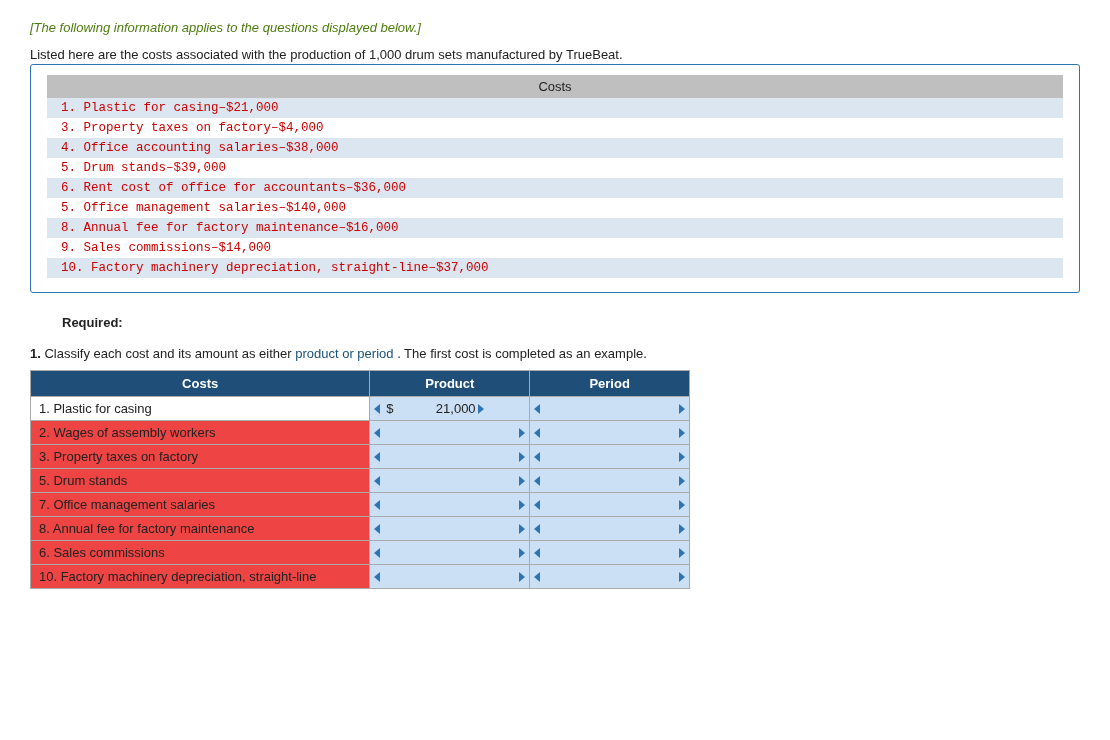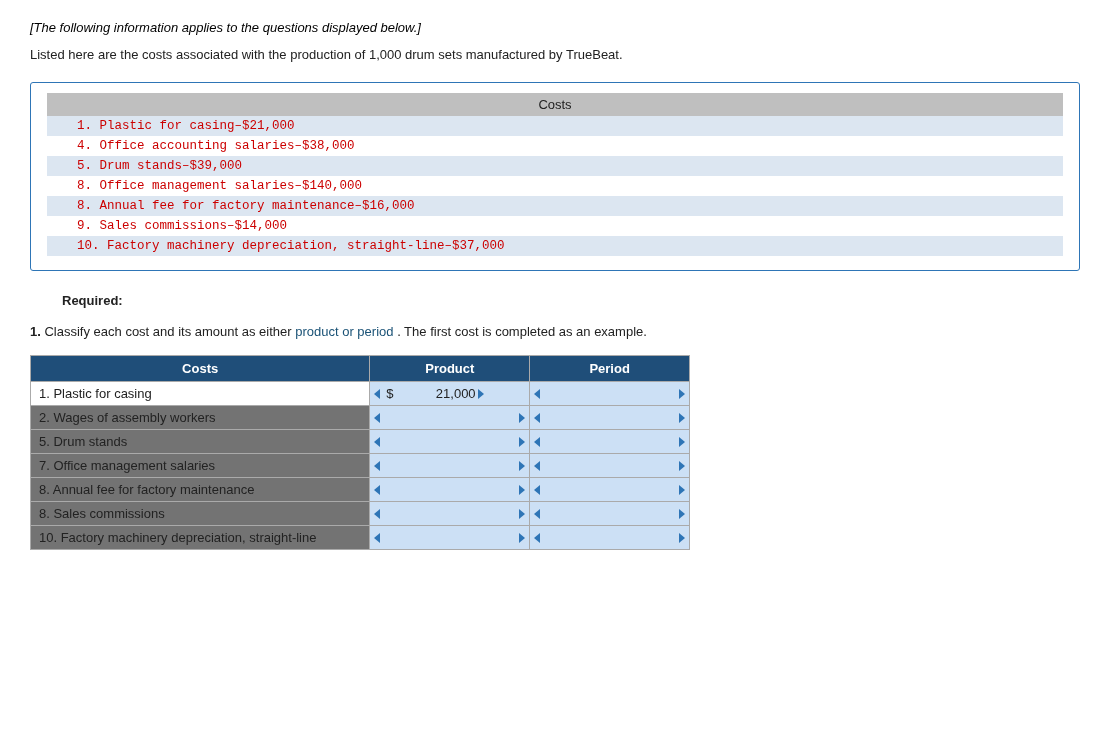--- a/index.html
+++ b/index.html
@@ -12,28 +12,28 @@
       font-size: 13px;
       background: #fff;
       color: #222;
       padding: 20px 30px;
       width: 1110px;
       min-height: 740px;
     }
 
     .intro-italic {
       font-style: italic;
-      color: #000000;
+      color: #4d7c0f;
       font-size: 13px;
       margin-bottom: 12px;
     }
 
     .intro-text {
       font-size: 13px;
-      margin-bottom: 20px;
+      margin-bottom: 2px;
       color: #222;
     }
 
     .info-box {
       border: 1px solid #2e75b6;
       border-radius: 3px;
       padding: 10px 16px 14px 16px;
       margin-bottom: 22px;
     }
 
@@ -53,36 +53,36 @@
 
     .costs-table-info tbody tr:nth-child(odd) {
       background: #dce6f1;
     }
 
     .costs-table-info tbody tr:nth-child(even) {
       background: #fff;
     }
 
     .costs-table-info tbody tr td {
-      padding: 3px 30px;
+      padding: 3px 14px;
       color: #cc0000;
       font-family: 'Courier New', Courier, monospace;
       font-size: 12.5px;
     }
 
     .required-label {
       font-weight: bold;
       font-size: 13px;
       margin-bottom: 8px;
       padding-left: 32px;
     }
 
     .question-text {
       font-size: 13px;
-      margin-bottom: 16px;
+      margin-bottom: 9px;
       color: #222;
     }
 
     .question-text span.blue {
       color: #1a5276;
     }
 
     .answer-table {
       border-collapse: collapse;
       width: 660px;
@@ -110,21 +110,21 @@
       width: 160px;
       margin-top: 28px;
     }
 
     .answer-table tbody tr td {
       border: 1px solid #aaa;
       padding: 4px 8px;
     }
 
     .answer-table tbody tr td.costs-cell {
-      background: #737373;
+      background: #ef4444;
       color: #222;
     }
 
     .answer-table tbody tr td.input-cell {
       background: #cce0f5;
       padding: 2px 4px;
     }
 
     .answer-table tbody tr:nth-child(1) td.costs-cell {
       background: #fff;
@@ -188,27 +188,33 @@
     <thead>
       <tr>
         <th>Costs</th>
       </tr>
     </thead>
     <tbody id="cost-items-body">
     <tr>
           <td>1. Plastic for casing–$21,000</td>
         </tr>
         <tr>
+          <td>3. Property taxes on factory–$4,000</td>
+        </tr>
+        <tr>
           <td>4. Office accounting salaries–$38,000</td>
         </tr>
         <tr>
           <td>5. Drum stands–$39,000</td>
         </tr>
         <tr>
-          <td>8. Office management salaries–$140,000</td>
+          <td>6. Rent cost of office for accountants–$36,000</td>
+        </tr>
+        <tr>
+          <td>5. Office management salaries–$140,000</td>
         </tr>
         <tr>
           <td>8. Annual fee for factory maintenance–$16,000</td>
         </tr>
         <tr>
           <td>9. Sales commissions–$14,000</td>
         </tr>
         <tr>
           <td>10. Factory machinery depreciation, straight-line–$37,000</td>
         </tr>
@@ -265,20 +271,37 @@
         </td>
         <td class="input-cell">
           <div class="cell-arrows" style="display: flex; align-items: center;">
             <span class="arrow-left"></span>
             <input type="text" class="input-field" style="width: 100%;">
             <span class="arrow-right"></span>
           </div>
         </td>
       </tr>
       <tr>
+        <td class="costs-cell">3. Property taxes on factory</td>
+        <td class="input-cell">
+          <div class="cell-arrows" style="display: flex; align-items: center;">
+            <span class="arrow-left"></span>
+            <input type="text" class="input-field" style="width: 100%;">
+            <span class="arrow-right"></span>
+          </div>
+        </td>
+        <td class="input-cell">
+          <div class="cell-arrows" style="display: flex; align-items: center;">
+            <span class="arrow-left"></span>
+            <input type="text" class="input-field" style="width: 100%;">
+            <span class="arrow-right"></span>
+          </div>
+        </td>
+      </tr>
+      <tr>
         <td class="costs-cell">5. Drum stands</td>
         <td class="input-cell">
           <div class="cell-arrows" style="display: flex; align-items: center;">
             <span class="arrow-left"></span>
             <input type="text" class="input-field" style="width: 100%;">
             <span class="arrow-right"></span>
           </div>
         </td>
         <td class="input-cell">
           <div class="cell-arrows" style="display: flex; align-items: center;">
@@ -316,21 +339,21 @@
         </td>
         <td class="input-cell">
           <div class="cell-arrows" style="display: flex; align-items: center;">
             <span class="arrow-left"></span>
             <input type="text" class="input-field" style="width: 100%;">
             <span class="arrow-right"></span>
           </div>
         </td>
       </tr>
       <tr>
-        <td class="costs-cell">8. Sales commissions</td>
+        <td class="costs-cell">6. Sales commissions</td>
         <td class="input-cell">
           <div class="cell-arrows" style="display: flex; align-items: center;">
             <span class="arrow-left"></span>
             <input type="text" class="input-field" style="width: 100%;">
             <span class="arrow-right"></span>
           </div>
         </td>
         <td class="input-cell">
           <div class="cell-arrows" style="display: flex; align-items: center;">
             <span class="arrow-left"></span>

